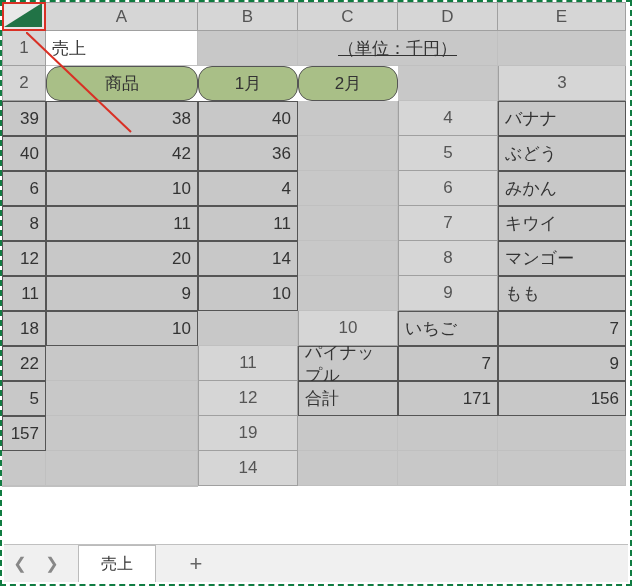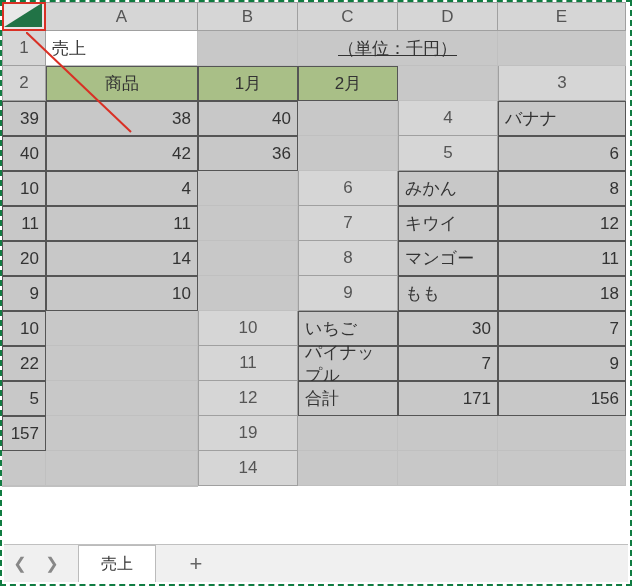--- a/index.html
+++ b/index.html
@@ -53,21 +53,21 @@
   padding: 0 6px;
   display: flex;
   align-items: center;
   background: #c8c8c8;
   color: #333;
   font-size: 17px;
 }
 .cell.num { justify-content: flex-end; }
 .cell.center { justify-content: center; text-decoration: underline; }
 .data-border { border: 1px solid #555; }
-.hdr-green { background: #a9bf87; justify-content: center; }
+.hdr-green { background: #a9bf87; justify-content: center; border-radius: 14px; }
 .cell.title { background: #fff; font-weight: normal; }
 .red-line {
   position: absolute;
   top: 30px;
   left: 24px;
   width: 120px;
   height: 110px;
   pointer-events: none;
   z-index: 10;
 }
@@ -146,20 +146,21 @@
   <div class="cell"></div>
 
   <div class="row-header">4</div>
   <div class="cell data-border">バナナ</div>
   <div class="cell num data-border">40</div>
   <div class="cell num data-border">42</div>
   <div class="cell num data-border">36</div>
   <div class="cell"></div>
 
   <div class="row-header">5</div>
+  <div class="cell data-border">ぶどう</div>
   <div class="cell num data-border">6</div>
   <div class="cell num data-border">10</div>
   <div class="cell num data-border">4</div>
   <div class="cell"></div>
 
   <div class="row-header">6</div>
   <div class="cell data-border">みかん</div>
   <div class="cell num data-border">8</div>
   <div class="cell num data-border">11</div>
   <div class="cell num data-border">11</div>
@@ -180,21 +181,20 @@
   <div class="cell"></div>
 
   <div class="row-header">9</div>
   <div class="cell data-border">もも</div>
   <div class="cell num data-border">18</div>
   <div class="cell num data-border">10</div>
   <div class="cell"></div>
 
   <div class="row-header">10</div>
   <div class="cell data-border">いちご</div>
-  <div class="cell num data-border">30</div>
   <div class="cell num data-border">7</div>
   <div class="cell num data-border">22</div>
   <div class="cell"></div>
 
   <div class="row-header">11</div>
   <div class="cell data-border">パイナップル</div>
   <div class="cell num data-border">7</div>
   <div class="cell num data-border">9</div>
   <div class="cell num data-border">5</div>
   <div class="cell"></div>

